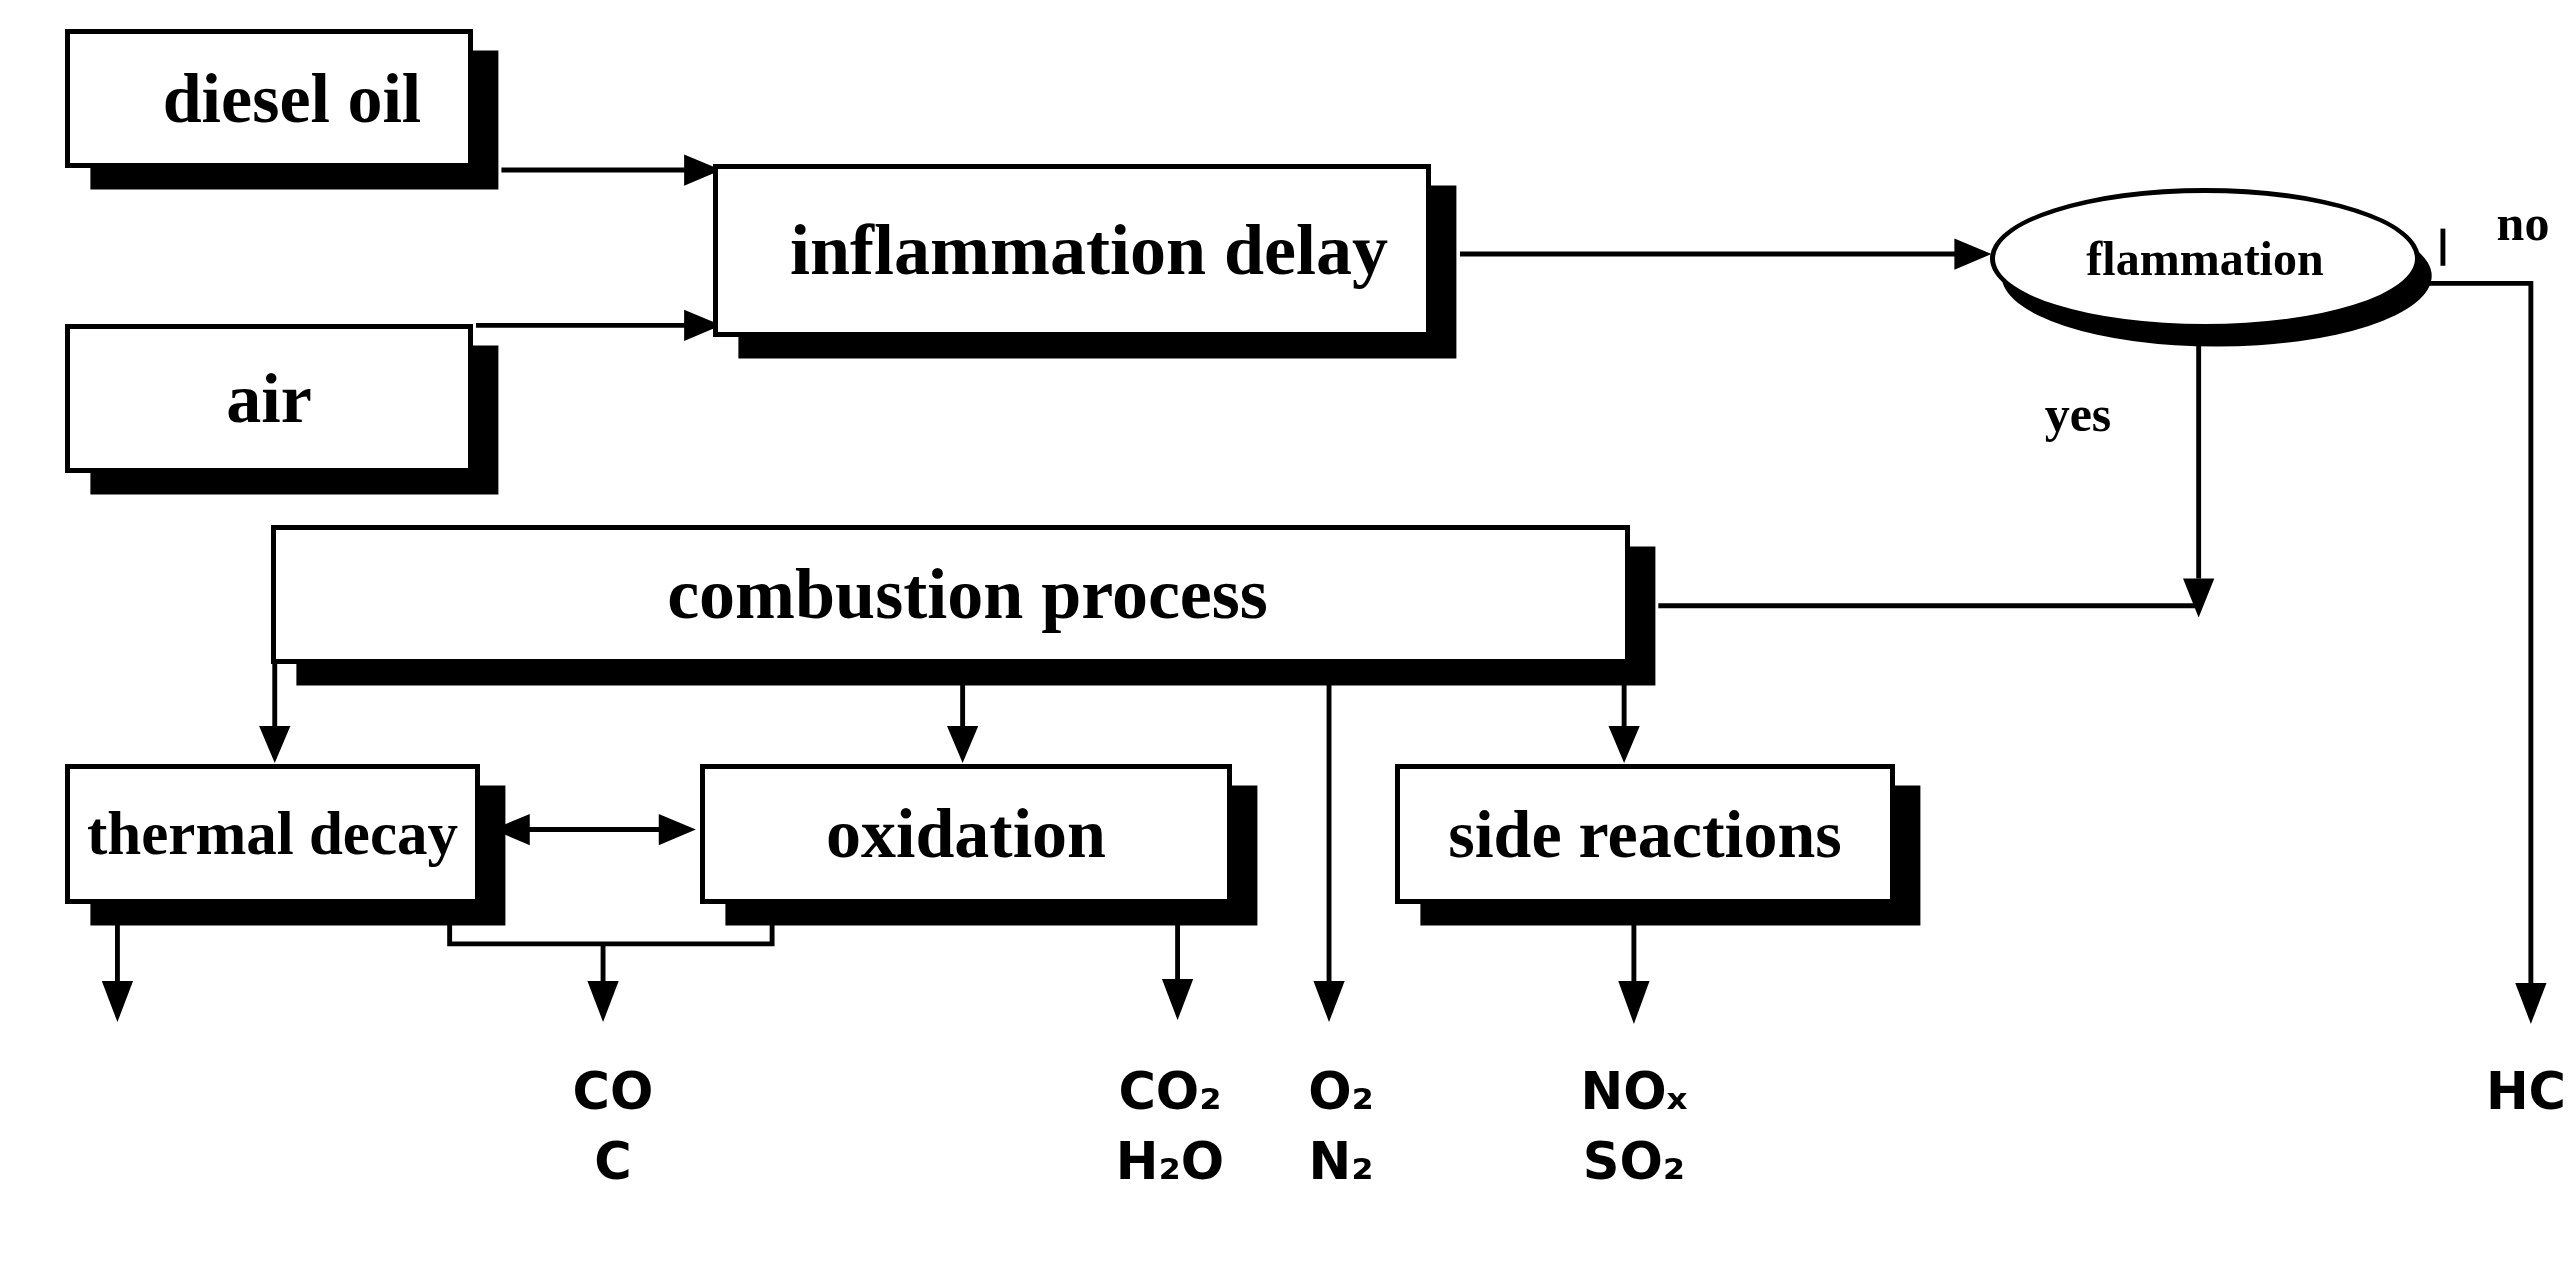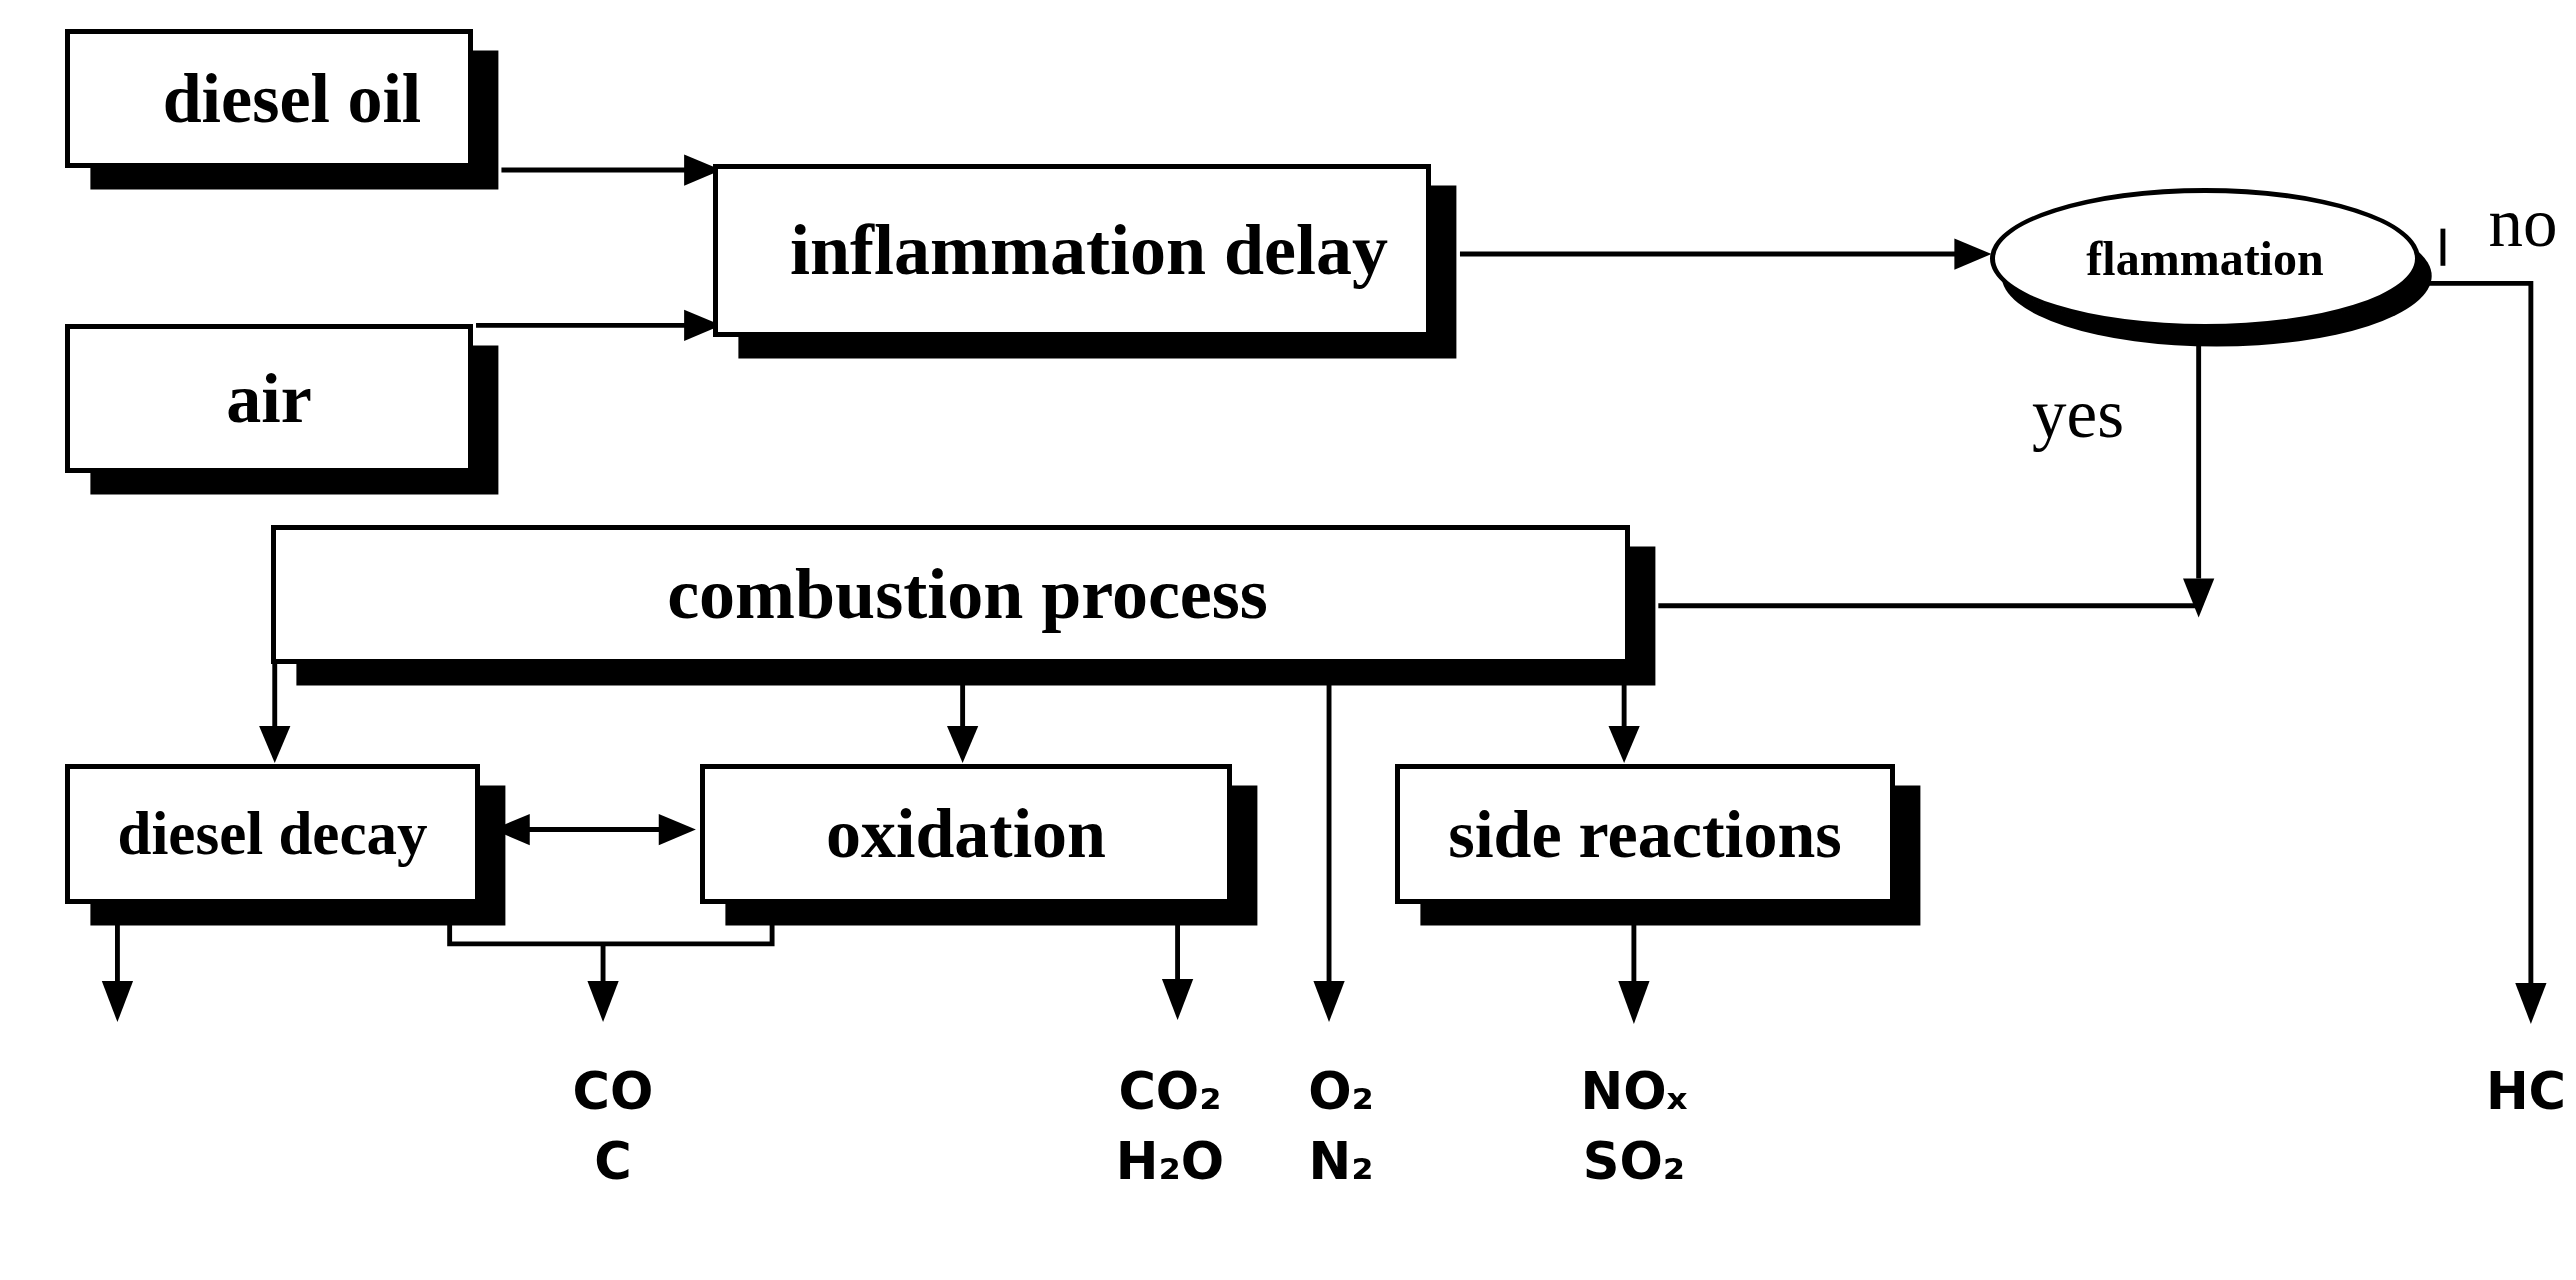--- a/index.html
+++ b/index.html
@@ -3,21 +3,21 @@
 <meta charset="utf-8">
 <style>
   html,body{margin:0;padding:0;background:#ffffff;}
   #canvas{position:relative;width:2576px;height:1280px;background:#ffffff;overflow:hidden;
           font-family:"Liberation Serif",serif;color:#000;}
   #wires{position:absolute;left:0;top:0;width:2576px;height:1280px;}
   .node{position:absolute;background:#fff;border:5.9px solid #000;
         box-shadow:25.4px 21.5px 0 0 #000;display:flex;align-items:center;justify-content:center;
         font-weight:bold;white-space:nowrap;box-sizing:border-box;}
   .node.ellipse{border-radius:50%;box-shadow:11.7px 17.6px 0 0 #000;}
-  .branch{position:absolute;transform:translate(-50%,-50%);font-weight:normal;font-size:69px;
+  .branch{position:absolute;transform:translate(-50%,-50%);font-weight:bold;font-size:50px;
           font-family:"Liberation Serif",serif;}
   .chem{position:absolute;transform:translateX(-50%);text-align:center;
         font-family:"DejaVu Sans",sans-serif;font-weight:bold;font-size:51px;line-height:70px;}
   .f72{font-size:70px;} .f74{font-size:72px;padding-left:34px;} .f70{font-size:68px;}
   .f62{font-size:61px;} .f56{font-size:48px;}
 </style>
 </head>
 <body>
 
 <div id="canvas">
@@ -113,21 +113,21 @@
 
   <div class="node ellipse f56" style="left:1990px;top:188px;width:430px;height:141px;">
     <span>flammation</span>
   </div>
 
   <div class="node f74" style="left:271px;top:525px;width:1359px;height:139px;">
     <span>combustion process</span>
   </div>
 
   <div class="node f62" style="left:65px;top:764px;width:415px;height:140px;">
-    <span>diesel decay</span>
+    <span>thermal decay</span>
   </div>
 
   <div class="node f72" style="left:700px;top:764px;width:532px;height:140px;">
     <span>oxidation</span>
   </div>
 
   <div class="node f70" style="left:1395px;top:764px;width:500px;height:140px;">
     <span>side reactions</span>
   </div>
 

